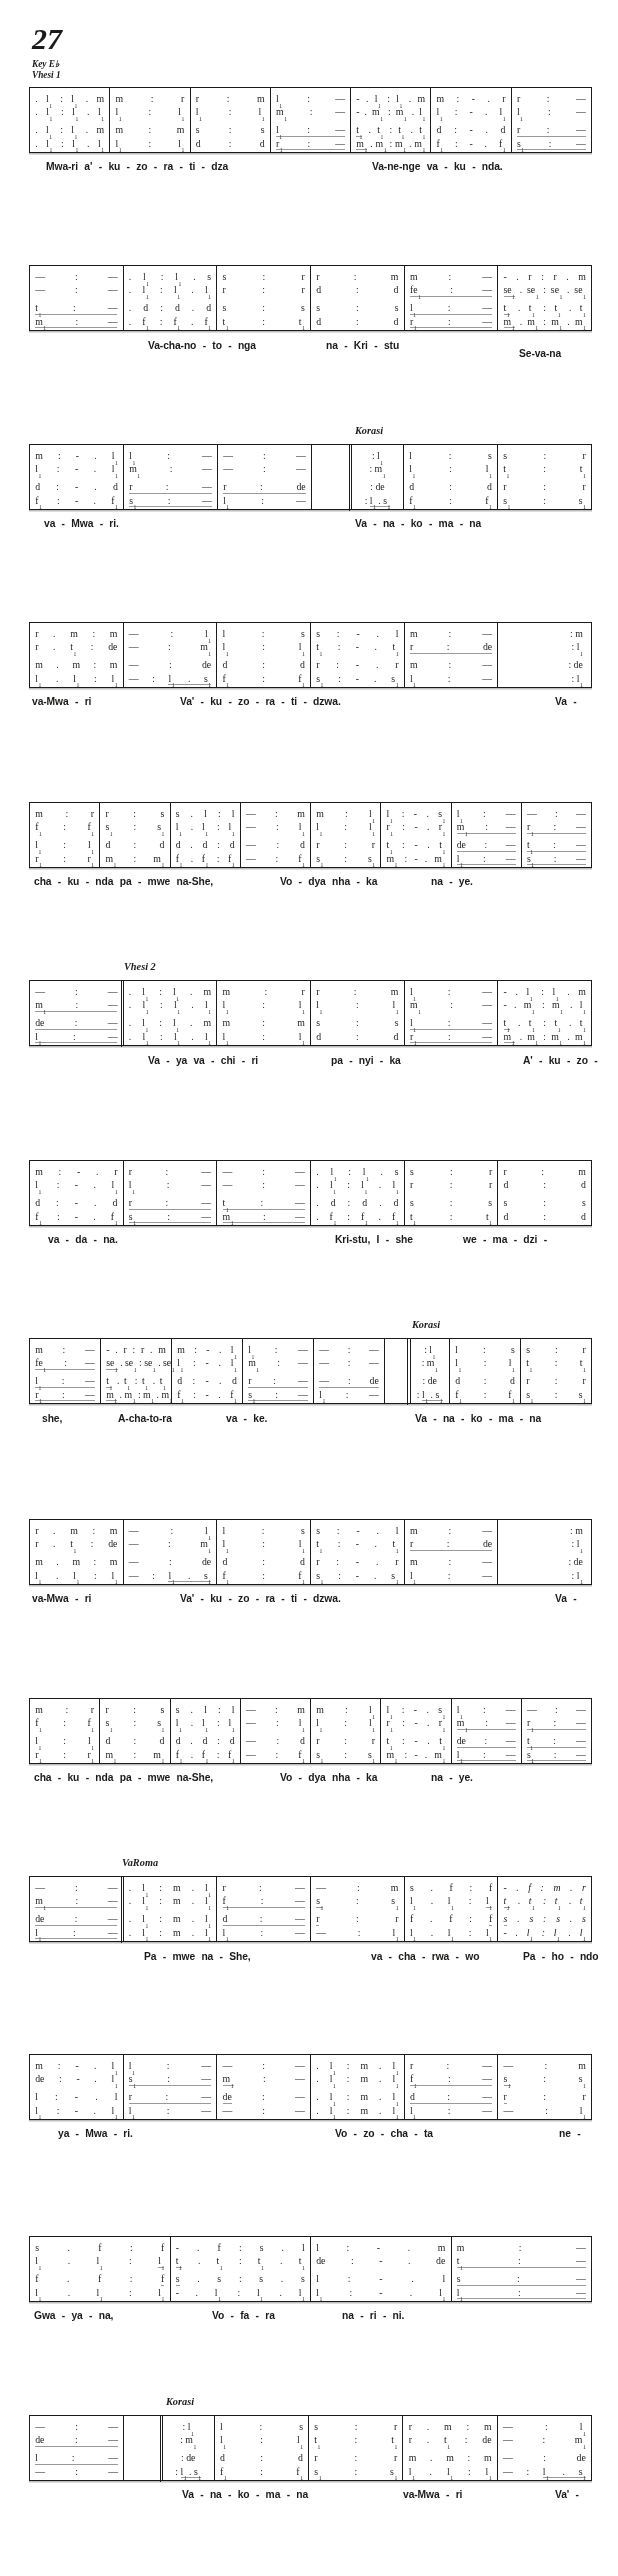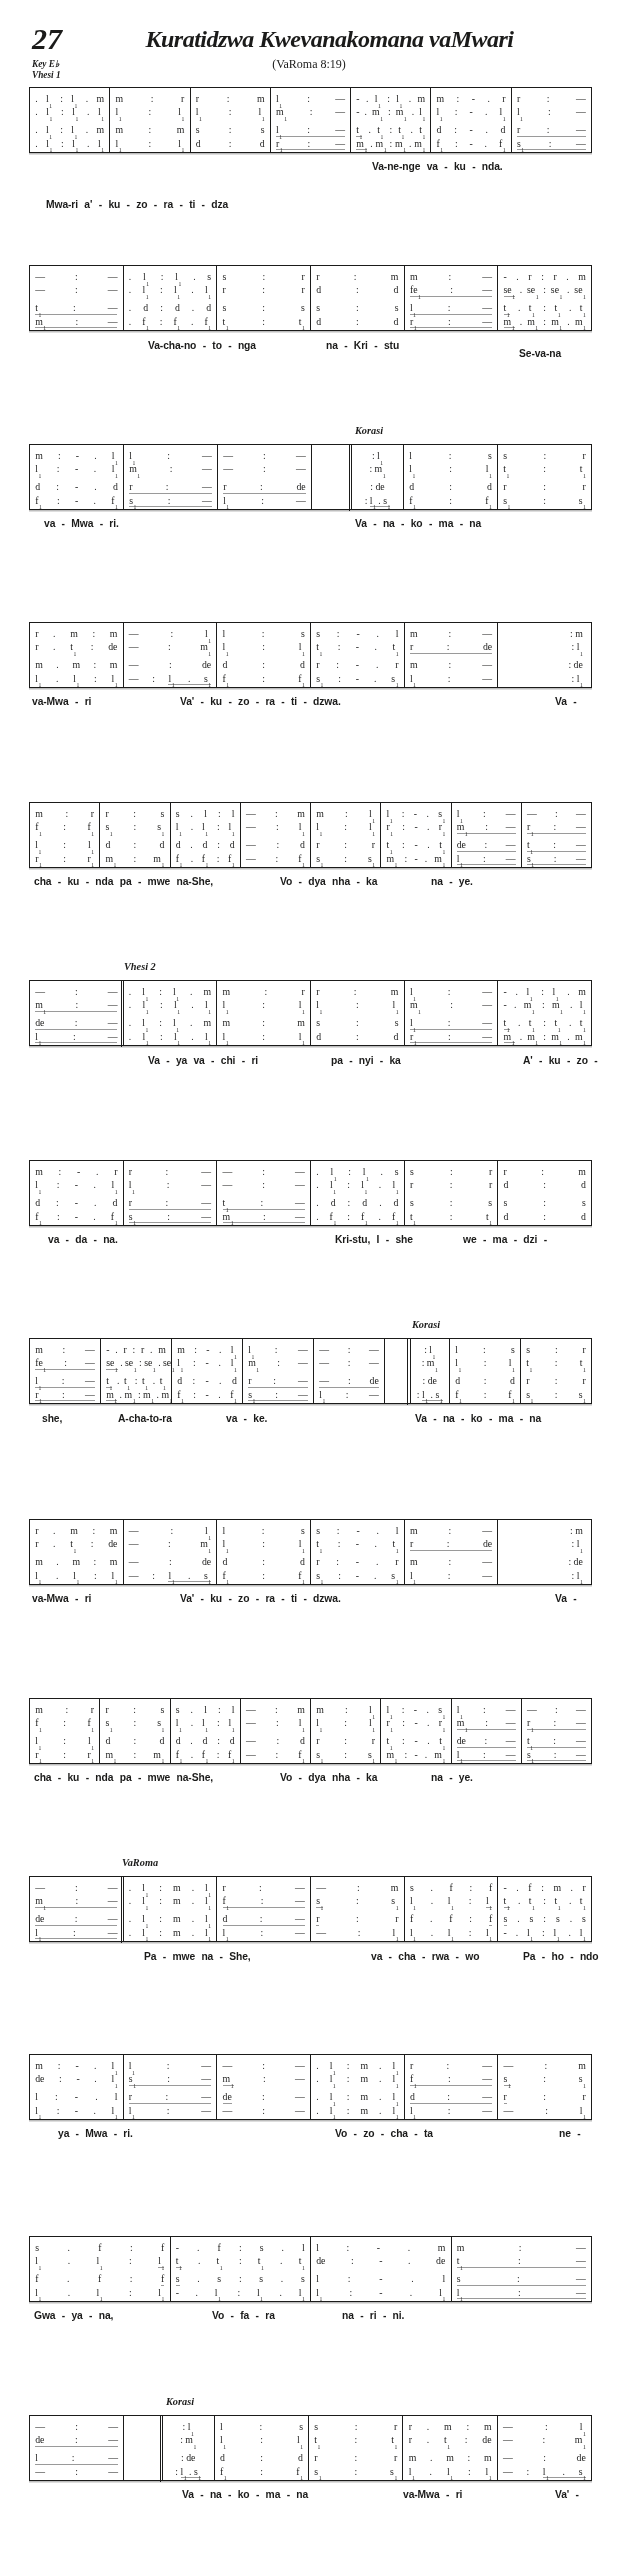--- a/index.html
+++ b/index.html
@@ -34,22 +34,20 @@
   .lyric{position:absolute;font-family:"Liberation Sans",sans-serif;font-weight:bold;
          font-size:10.3px;letter-spacing:-0.1px;word-spacing:3.6px;white-space:pre;color:#1b1b1a;}
   .section-label{position:absolute;font-size:10.3px;font-weight:bold;font-style:italic;
                  font-family:"Liberation Serif",serif;}
 </style>
 </head>
 <body>
 
 <div class="page">
   <div class="hymn-number">27</div>
-  <div class="hymn-title">Kuratidzwa Kwevanakomana vaMwari</div>
-  <div class="hymn-subtitle">(VaRoma 8:19)</div>
   <div class="key-label">Key E♭</div>
   <div class="verse-label">Vhesi 1</div>
   <div id="systems">
       <div class="sysbox" style="top: 87px;">
         <div class="col" style="flex-grow: 1;">
           <div class="note">. l<sub>1</sub> : l<sub>1</sub> . m</div>
           <div class="note">. l<sub>1</sub> : l<sub>1</sub> . l<sub>1</sub></div>
           <div class="gap"></div>
           <div class="note">. l<sub>1</sub> : l<sub>1</sub> . m</div>
           <div class="note">. l<sub>1</sub> : l<sub>1</sub> . l<sub>1</sub></div>
@@ -90,21 +88,21 @@
           <div class="note">f<sub>1</sub> : - . f<sub>1</sub></div>
         </div>
         <div class="col b-single" style="flex-grow: 1;">
           <div class="note">r : —</div>
           <div class="note">l<sub>1</sub> : —</div>
           <div class="gap"></div>
           <div class="note"><span class="u">r : —</span></div>
           <div class="note"><span class="u">s<sub>1</sub> : —</span></div>
         </div>
       </div>
-      <div class="lyric" style="left: 46px; top: 161px; margin-top: 38px;">Mwa-ri a' - ku - zo - ra - ti - dza</div>
+      <div class="lyric" style="left: 46px; top: 161px;">Mwa-ri a' - ku - zo - ra - ti - dza</div>
       <div class="lyric" style="left: 372px; top: 161px;">Va-ne-nge va - ku - nda.</div>
       <div class="sysbox" style="top: 265px;">
         <div class="col" style="flex-grow: 1;">
           <div class="note">— : —</div>
           <div class="note">— : —</div>
           <div class="gap"></div>
           <div class="note"><span class="u">t<sub>1</sub> : —</span></div>
           <div class="note"><span class="u">m<sub>1</sub> : —</span></div>
         </div>
         <div class="col b-single" style="flex-grow: 1;">
@@ -611,21 +609,21 @@
           <div class="note"><span class="u">r</span> : r</div>
           <div class="note">— : l<sub>1</sub></div>
         </div>
         <div class="col b-single" style="flex-grow: 1;">
           <div class="note">s . f : f</div>
           <div class="note">l<sub>1</sub> . l<sub>1</sub> : <span class="u">l<sub>1</sub></span></div>
           <div class="gap"></div>
           <div class="note">f . f : <span class="u">f</span></div>
           <div class="note">l<sub>1</sub> . l<sub>1</sub> : l<sub>1</sub></div>
         </div>
-        <div class="col b-single" style="flex-grow: 1;">
+        <div class="col b-single" style="flex-grow: 1; font-style: italic;">
           <div class="note">- . f : m . r</div>
           <div class="note"><span class="u">t<sub>1</sub></span> . t<sub>1</sub> : t<sub>1</sub> . t<sub>1</sub></div>
           <div class="gap"></div>
           <div class="note"><span class="u">s</span> . s : s . s</div>
           <div class="note">- . l<sub>1</sub> : l<sub>1</sub> . l<sub>1</sub></div>
         </div>
       </div>
       <div class="lyric" style="left: 144px; top: 1951px;">Pa - mwe na - She,</div>
       <div class="lyric" style="left: 371px; top: 1951px;">va - cha - rwa - wo</div>
       <div class="lyric" style="left: 523px; top: 1951px;">Pa - ho - ndo</div>

